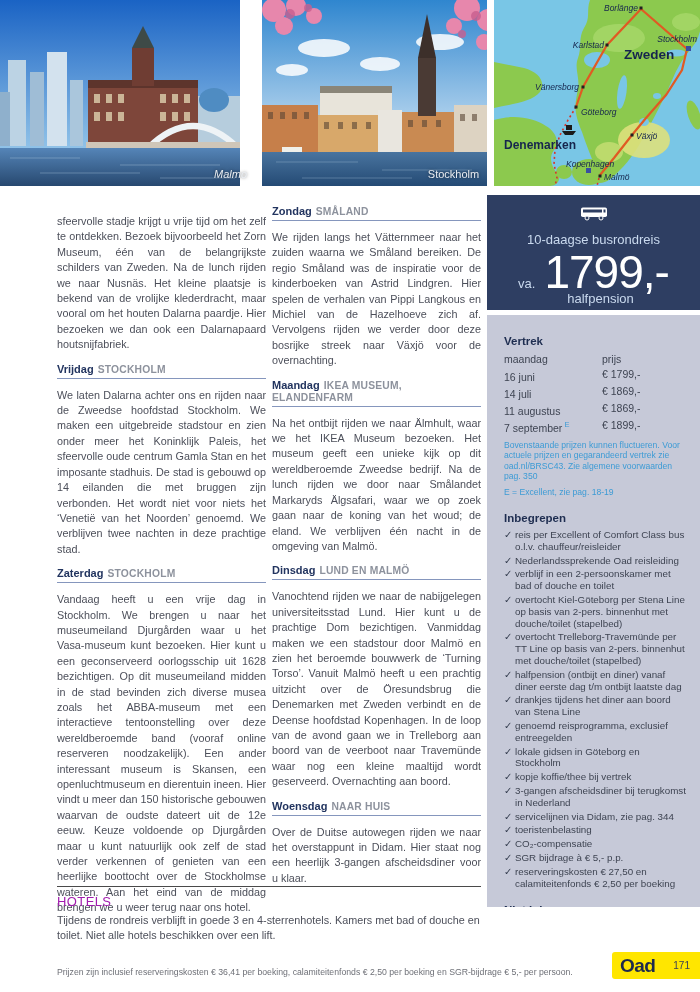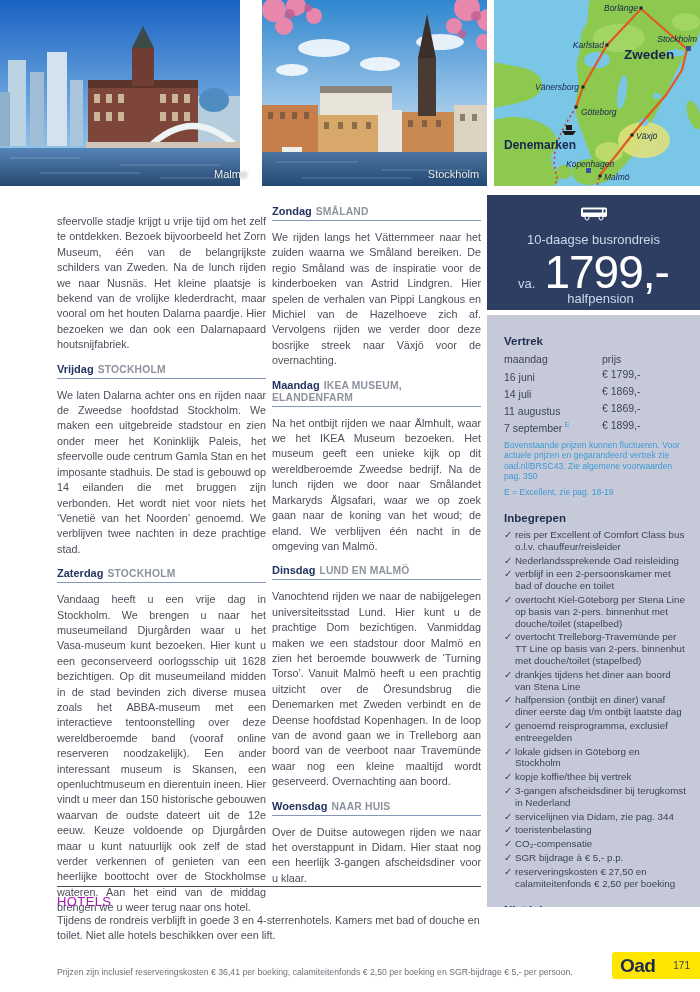--- a/index.html
+++ b/index.html
@@ -7,21 +7,21 @@
     --ink:#4c4f5a; --head:#1e2d50; --route:#e05a23;
   }
   *{box-sizing:border-box;}
   html,body{margin:0;padding:0;}
   body{width:700px;height:992px;background:#fff;font-family:"Liberation Sans",sans-serif;}
   .page{position:relative;width:700px;height:992px;background:#fff;overflow:hidden;}
 
   
   .hero{position:absolute;top:0;left:0;width:700px;height:186px;display:flex;gap:7px;}
   .hero figure{position:relative;margin:0;height:186px;overflow:hidden;text-align:right;}
-  .ph1{width:264px;} .ph2{width:233px;} .mapbox{width:213px;}
+  .ph1{width:264px;font-style:italic;} .ph2{width:233px;} .mapbox{width:213px;}
   .hero svg{display:block;}
   .photo-label{position:absolute;right:8px;bottom:6px;color:#e9edf2;font-size:11px;text-shadow:0 0 3px rgba(0,0,0,.5);}
 
   
   .col{position:absolute;top:205px;width:209px;}
   .col-left{left:57px;} .col-mid{left:272px;}
   p.body{font-size:10.8px;line-height:15.4px;color:var(--ink);text-align:justify;margin:9px 0 10px;}
   .day-head{margin:15px 0 5px;border-bottom:1px solid #8596bd;padding-bottom:3px;font-size:11px;}
   .day-head:first-child{margin-top:0;}
   .day-name{font-weight:bold;color:#22345f;}
@@ -365,23 +365,23 @@
           <li><span class="ck">✓</span> <span>reis per Excellent of Comfort Class bus o.l.v. chauffeur/reisleider</span></li>
 
           <li><span class="ck">✓</span> <span>Nederlandssprekende Oad reisleiding</span></li>
 
           <li><span class="ck">✓</span> <span>verblijf in een 2-persoonskamer met bad of douche en toilet</span></li>
 
           <li><span class="ck">✓</span> <span>overtocht Kiel-Göteborg per Stena Line op basis van 2-pers. binnenhut met douche/toilet (stapelbed)</span></li>
 
           <li><span class="ck">✓</span> <span>overtocht Trelleborg-Travemünde per TT Line op basis van 2-pers. binnenhut met douche/toilet (stapelbed)</span></li>
 
+          <li><span class="ck">✓</span> <span>halfpension (ontbijt en diner) vanaf diner eerste dag t/m ontbijt laatste dag</span></li>
+
           <li><span class="ck">✓</span> <span>drankjes tijdens het diner aan boord van Stena Line</span></li>
-
-          <li><span class="ck">✓</span> <span>halfpension (ontbijt en diner) vanaf diner eerste dag t/m ontbijt laatste dag</span></li>
 
           <li><span class="ck">✓</span> <span>genoemd reisprogramma, exclusief entreegelden</span></li>
 
           <li><span class="ck">✓</span> <span>lokale gidsen in Göteborg en Stockholm</span></li>
 
           <li><span class="ck">✓</span> <span>kopje koffie/thee bij vertrek</span></li>
 
           <li><span class="ck">✓</span> <span>3-gangen afscheidsdiner bij terugkomst in Nederland</span></li>
 
           <li><span class="ck">✓</span> <span>servicelijnen via Didam, zie pag. 344</span></li>

